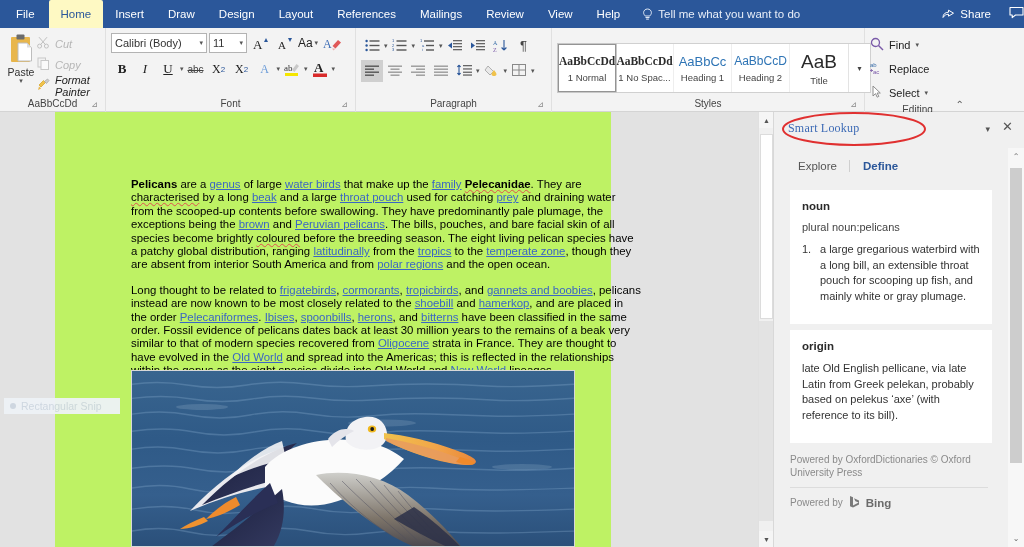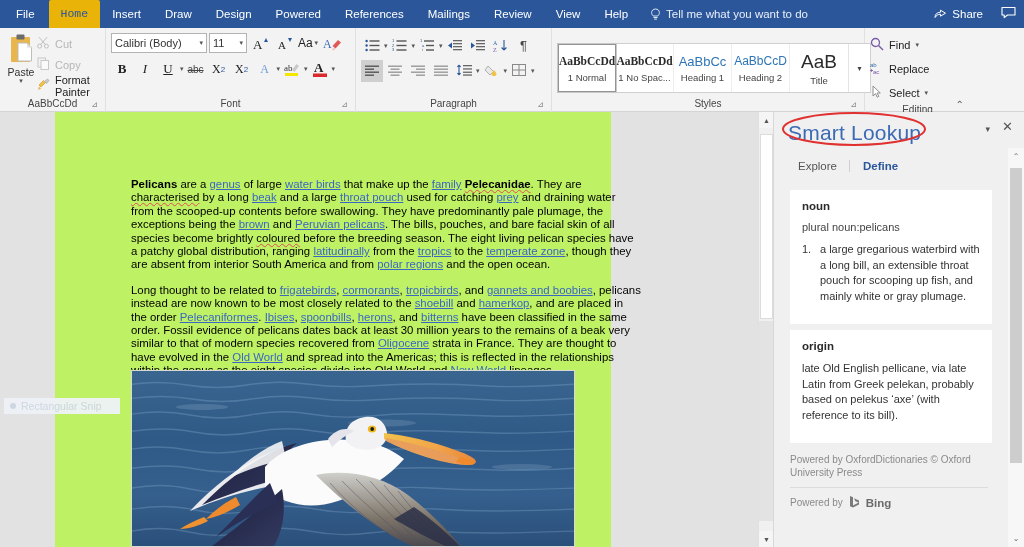--- a/index.html
+++ b/index.html
@@ -18,31 +18,31 @@
     display: flex; align-items: flex-end;
   }
   .tab {
     height: 28px; line-height: 28px;
     padding: 0 12px;
     color: #ffffff; font-size: 11.5px;
     cursor: default; white-space: nowrap;
   }
   .tab.first { padding-left: 16px; padding-right: 14px; }
   .tab.active {
-    background: #eab308; color: #2b579a; font-weight: normal;
-    border-top-left-radius: 2px; border-top-right-radius: 2px; font-family: Liberation Mono, monospace;
+    background: #fef9c3; color: #2b579a; font-weight: normal;
+    border-top-left-radius: 2px; border-top-right-radius: 2px;
   }
   .tellme {
     display: flex; align-items: center; gap: 5px;
     color: #e8eef8; font-size: 11.5px; padding: 0 10px; height: 28px;
   }
   .tellme svg { display:block; }
   .tab-right {
     margin-left: auto; display: flex; align-items: center; height: 28px;
-    padding-right: 8px; gap: 14px; justify-content: flex-end;
+    gap: 14px; justify-content: flex-end;
   }
   .share-btn {
     display:flex; align-items:center; gap:5px;
     color:#ffffff; font-size: 11.5px; padding: 0 4px;
   }
 
   
   .ribbon {
     position: absolute; top: 28px; left: 0; width: 1024px; height: 84px;
     background: #f3f3f3;
@@ -71,21 +71,21 @@
   .g-clipboard { width: 106px; }
   .paste-col {
     width: 46px; display:flex; flex-direction:column; align-items:center;
     padding-top: 2px; cursor: default;
   }
   .paste-icon { width: 30px; height: 32px; position: relative; }
   .paste-label { font-size: 10.5px; color: #333; margin-top: 1px; }
   .paste-caret { font-size: 7px; color: #555; line-height: 6px; }
   .clip-col { display:flex; flex-direction: column; justify-content: center;
               padding-top: 4px; gap: 4px; }
-  .clip-item { display:flex; align-items:center; gap:5px; font-size: 11px; height: 17px; }
+  .clip-item { display:flex; align-items:center; gap:5px; font-size: 11px; height: 17px; font-style: italic; }
   .clip-item.disabled { color: #b6b6b6; }
   .clip-item.enabled { color: #222; }
 
   
   .g-font { width: 250px; }
   .font-row { display:flex; align-items:center; gap: 2px; height: 24px; margin-bottom: 2px; }
   .font-name {
     width: 96px; height: 20px; border: 1px solid #b3b3b3; background:#fff;
     font-size: 11px; color:#333; padding: 0 3px; line-height: 18px;
     display:flex; align-items:center; justify-content:space-between;
@@ -196,21 +196,21 @@
 
   
   .pane {
     position: absolute; top: 112px; left: 773px; width: 251px; height: 435px;
     background: #f0f0f0;
     border-left: 1px solid #d8d8d8;
   }
   .pane-head { position: relative; height: 42px; }
   .pane-title {
     position: absolute; left: 14px; top: 9px;
-    font-size: 21px; color: #3c6ab5; letter-spacing: .2px;
+    font-size: 12px; color: #3c6ab5; letter-spacing: .2px; font-family: Liberation Serif, serif;
   }
   .pane-caret {
     position: absolute; right: 34px; top: 12px; font-size: 9px; color:#555;
   }
   .pane-close {
     position: absolute; right: 11px; top: 7px; font-size: 13px; color:#555;
   }
   .red-ellipse {
     position: absolute; left: 6px; top: -2px; width: 148px; height: 38px;
     pointer-events: none;
@@ -257,21 +257,21 @@
 <body>
 
 <div id="app">
 
   <div class="tabbar">
     <div class="tab first">File</div>
     <div class="tab active">Home</div>
     <div class="tab">Insert</div>
     <div class="tab">Draw</div>
     <div class="tab">Design</div>
-    <div class="tab">Powered</div>
+    <div class="tab">Layout</div>
     <div class="tab">References</div>
     <div class="tab">Mailings</div>
     <div class="tab">Review</div>
     <div class="tab">View</div>
     <div class="tab">Help</div>
     <div class="tellme">
       <span>
         <svg width="11" height="13" viewBox="0 0 11 13">
           <path d="M5.5 1 C3.2 1 1.6 2.6 1.6 4.7 C1.6 6.2 2.6 7.1 3.2 8.0 L7.8 8.0 C8.4 7.1 9.4 6.2 9.4 4.7 C9.4 2.6 7.8 1 5.5 1 Z" fill="none" stroke="#dfe8f6" stroke-width="1"></path>
           <rect x="3.5" y="9" width="4" height="1" fill="#dfe8f6"></rect>

